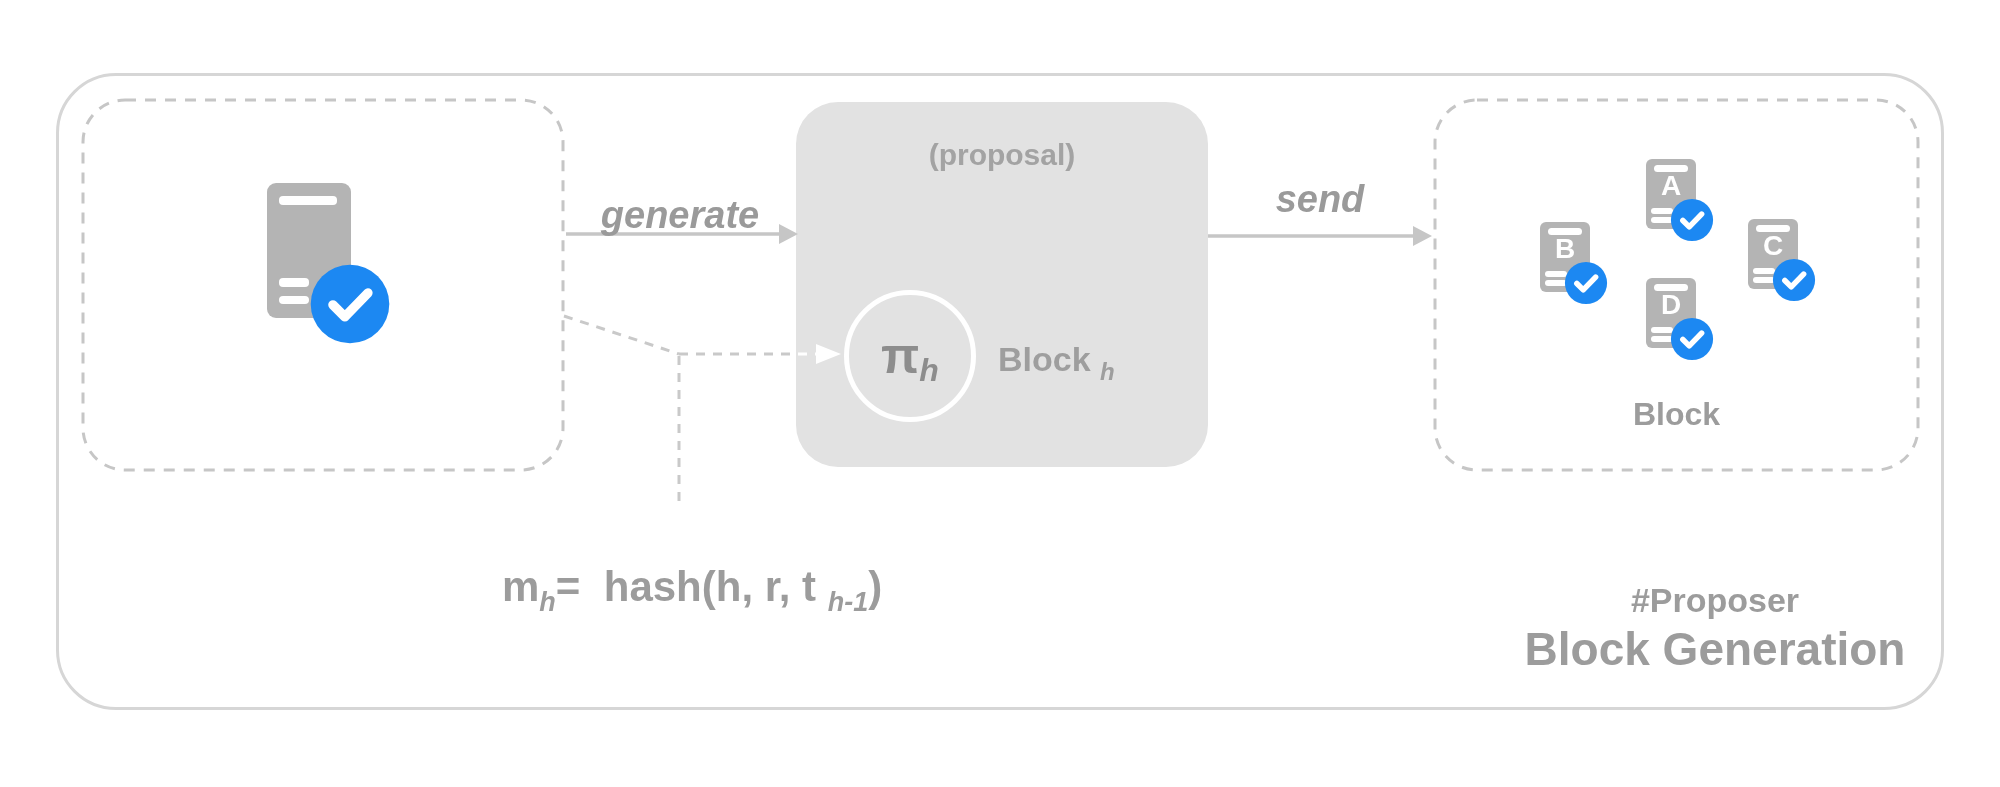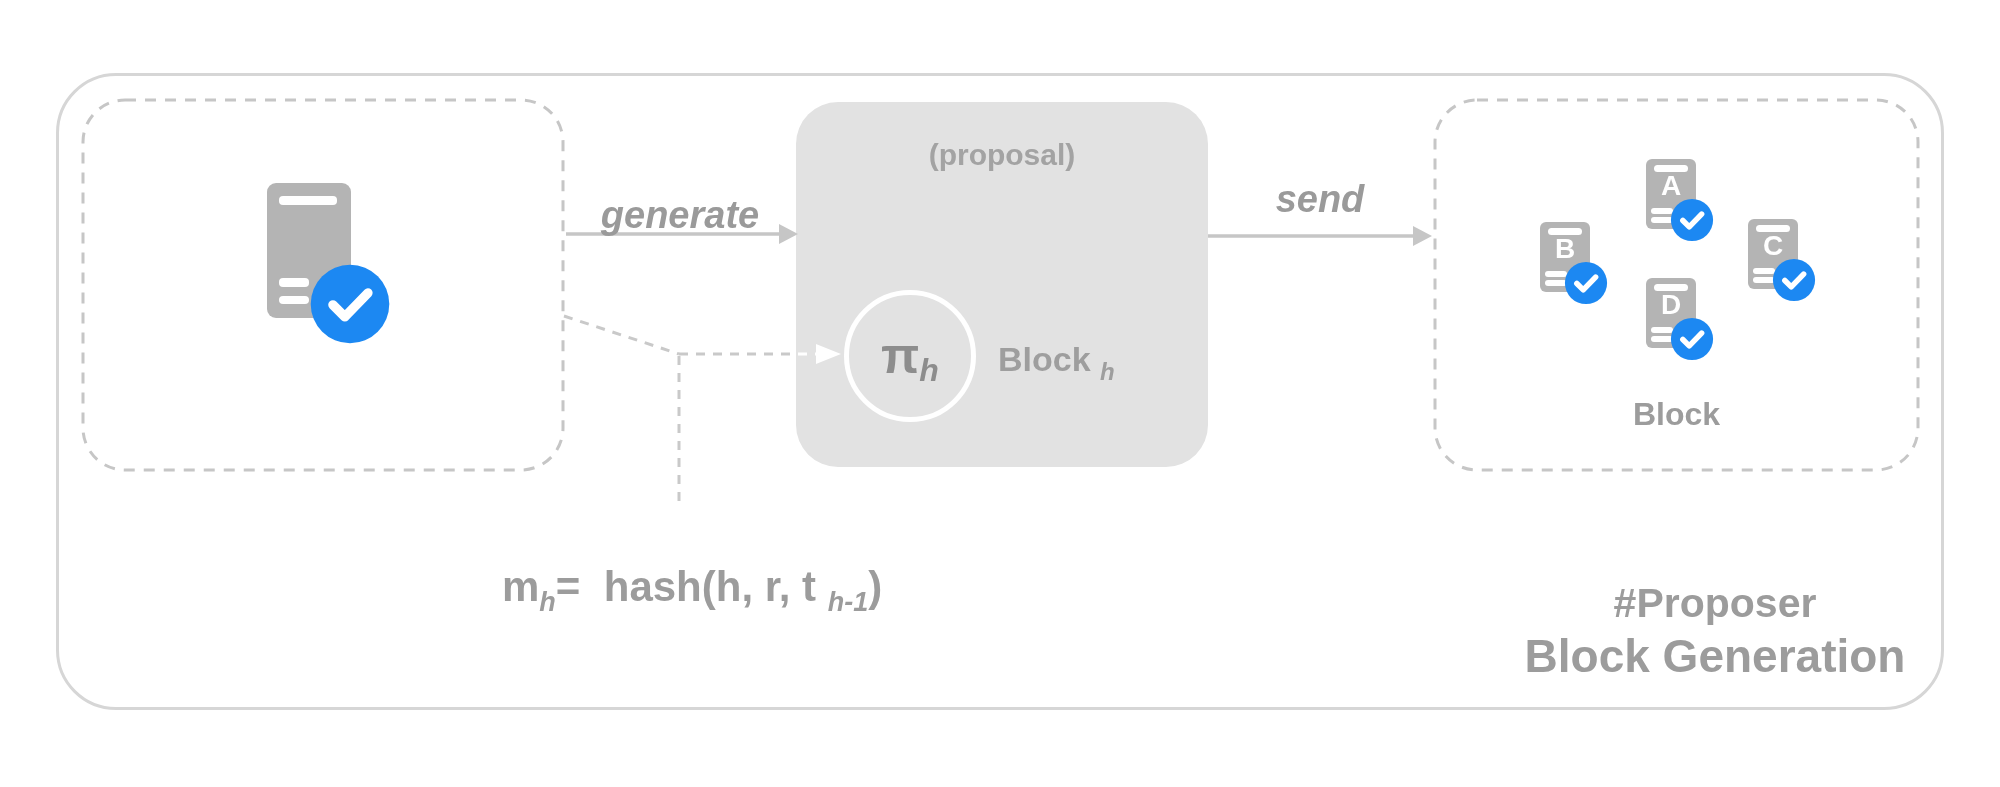--- a/index.html
+++ b/index.html
@@ -52,21 +52,21 @@
   .badge-c{left:1772px;top:258px;}
   .badge-d{left:1670px;top:317px;}
 
   
   .formula{position:absolute;left:502px;font-weight:700;font-size:42px;color:#9c9c9c;white-space:pre;line-height:1;margin-top:36px;}
   .formula-1{top:530px;}
   .formula-2{top:610px;}
 
   
   .caption{left:1515px;top:583px;width:400px;text-align:center;color:#9c9c9c;}
-  .caption-tag{font-weight:700;font-size:41px;line-height:1;}
+  .caption-tag{font-weight:700;font-size:34px;line-height:1;}
   .caption-title{font-weight:700;font-size:46px;line-height:1;margin-top:9px;}
 
   svg.layer{left:0;top:0;width:2000px;height:787px;pointer-events:none;}
 </style>
 </head>
 <body>
 
 <div class="canvas">
 
   <div class="abs frame"></div>

